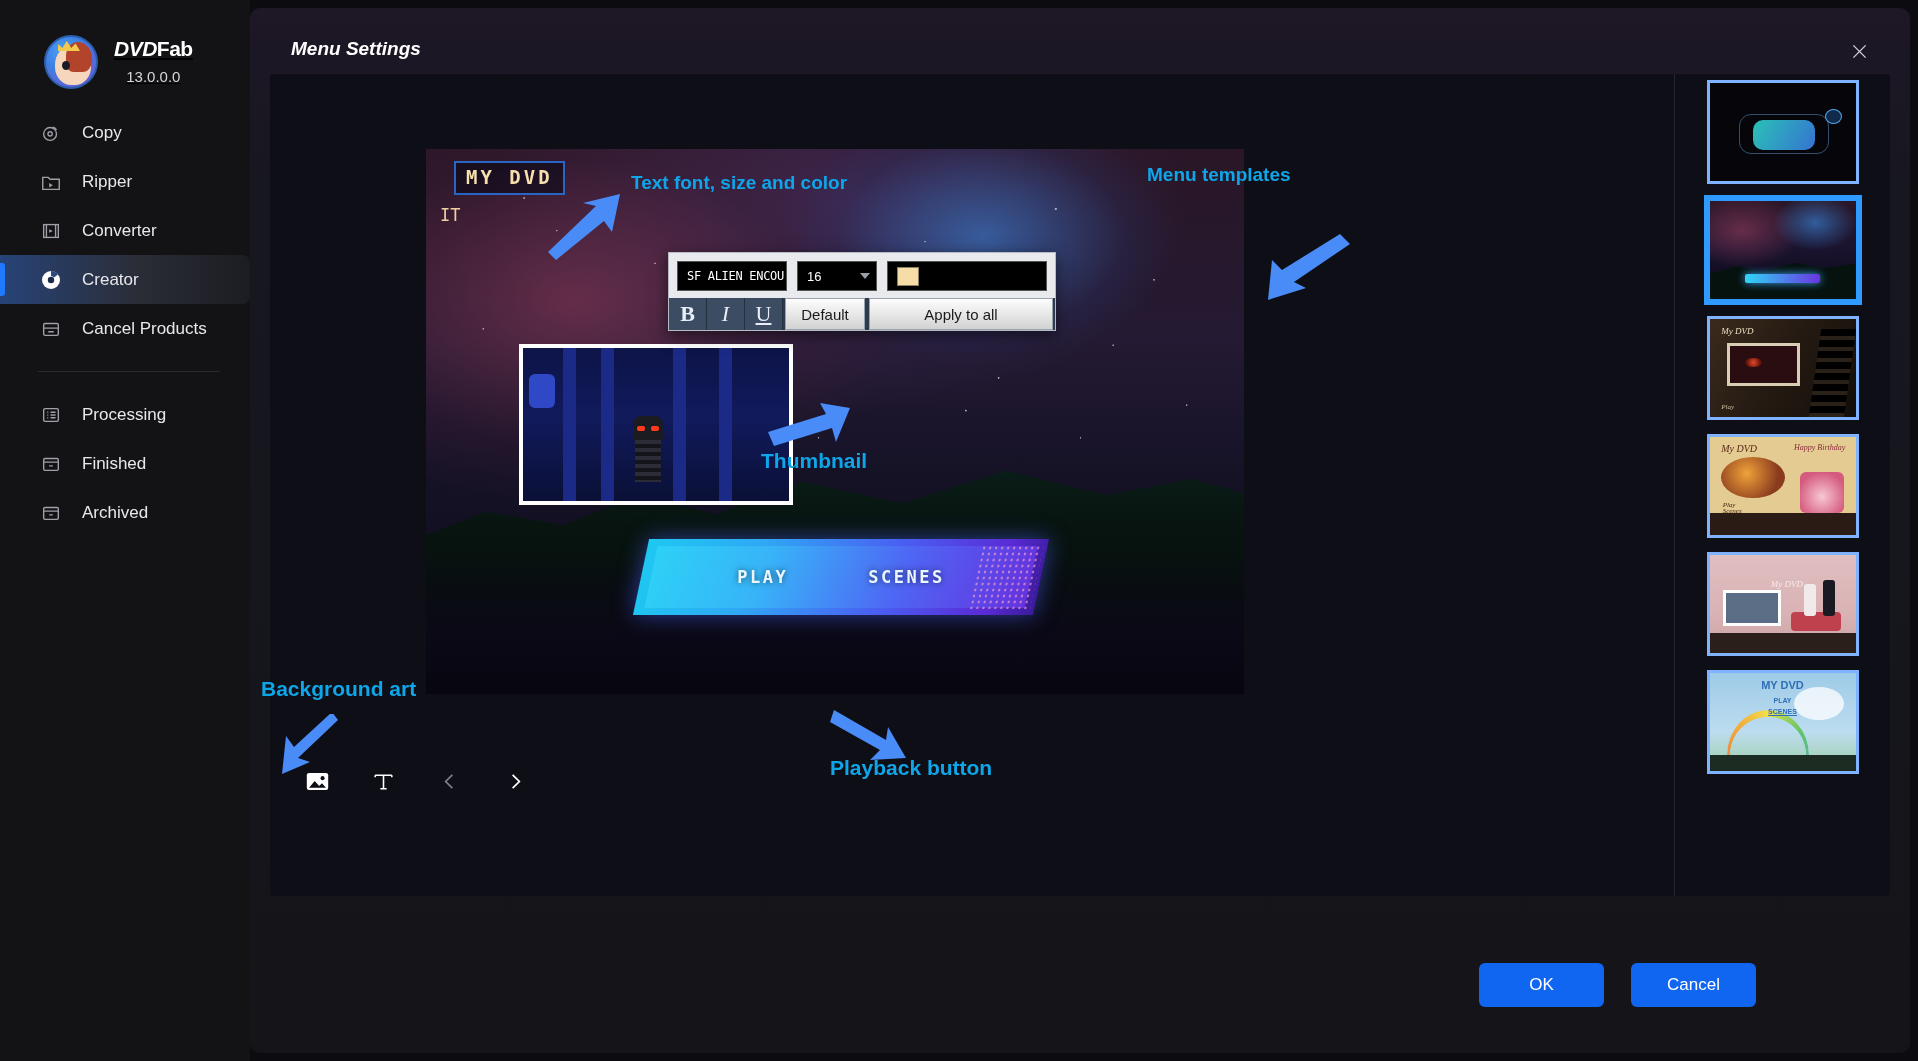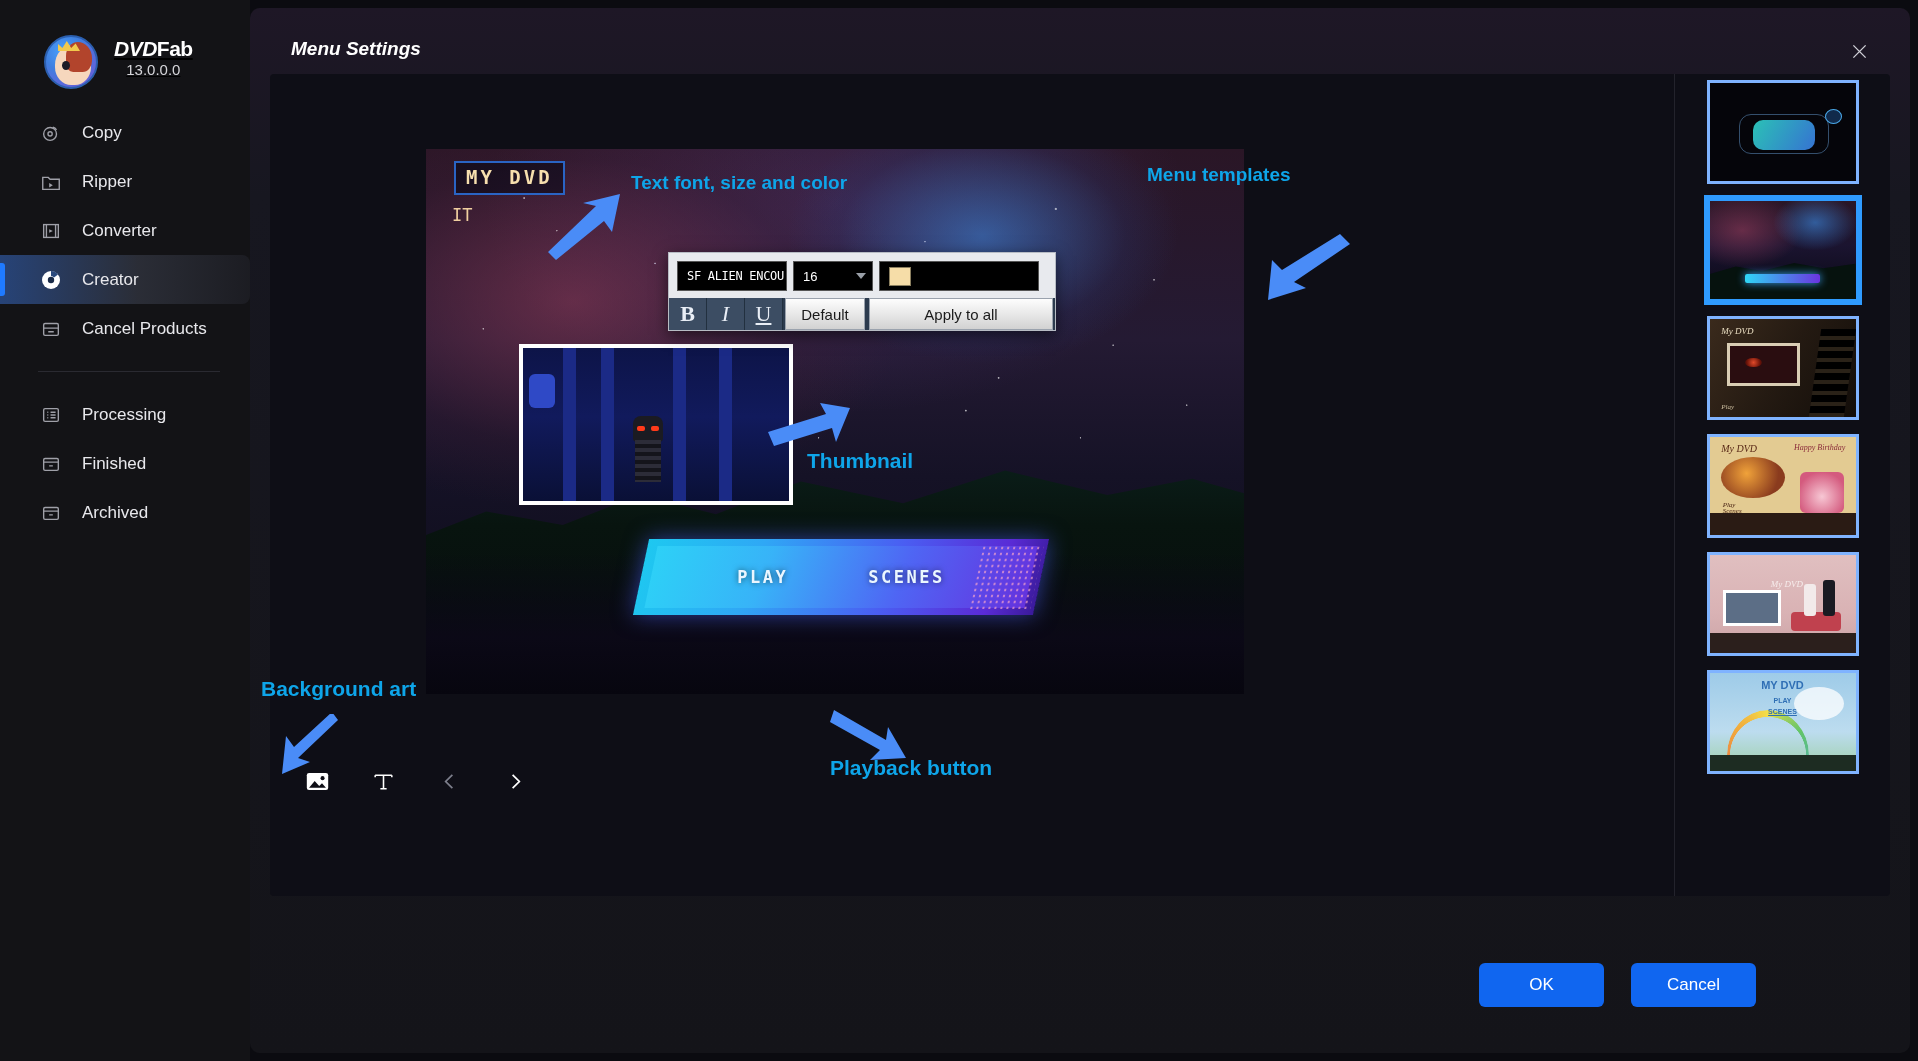--- a/index.html
+++ b/index.html
@@ -37,21 +37,21 @@
     position: absolute; left: 12px; top: 4px; width: 22px; height: 10px;
     background: #f2c94c; clip-path: polygon(0% 100%,0% 30%,20% 70%,40% 0%,60% 70%,80% 25%,100% 100%);
   }
   .brand-logo .eye {
     position: absolute; left: 16px; top: 24px; width: 8px; height: 9px;
     border-radius: 50%; background: #1a1a26;
   }
   .brand-text { margin-left: 16px; padding-top: 2px; }
   .brand-name { font-size: 21px; font-weight: bold; color: #ffffff; letter-spacing: -0.5px; font-style: italic; }
   .brand-name .fab { font-style: normal; font-weight: bold; }
-  .brand-ver { font-size: 15px; color: #d6d6da; text-align: center; }
+  .brand-ver { font-size: 15px; color: #d6d6da; margin-top: 7px; text-align: center; }
 
   .nav { position: absolute; left: 0; top: 108px; width: 250px; }
   .nav-item {
     position: relative; height: 49px; display: flex; align-items: center;
     padding-left: 38px; color: #e8e8ec; font-size: 17px; cursor: pointer;
   }
   .nav-item .ic { width: 26px; height: 26px; margin-right: 18px; flex: 0 0 26px;
     display: flex; align-items: center; justify-content: center; color: #9fa0a8; }
   .nav-item.active {
     background: linear-gradient(90deg, rgba(40,70,125,0.95) 0%, rgba(45,48,58,0.9) 55%, rgba(35,36,44,0.55) 100%);
@@ -131,32 +131,32 @@
   }
 
   
   #menu-title-box {
     position: absolute; left: 28px; top: 12px; padding: 3px 10px 5px 10px;
     border: 2px solid #2a64c4; background: rgba(6,8,22,0.55);
     color: #f7dfae; font-size: 19px; letter-spacing: 3px; font-weight: bold;
     font-family: "DejaVu Sans Mono", monospace;
   }
   #menu-sub-text {
-    position: absolute; left: 26px; top: 56px; color: #f0cfa0; font-size: 17px;
+    position: absolute; left: 14px; top: 56px; color: #f0cfa0; font-size: 17px;
     font-family: "DejaVu Sans Mono", monospace;
   }
 
   
   #font-toolbar {
     position: absolute; left: 398px; top: 178px; width: 388px; z-index: 40;
     background: #e2e4e8; border: 1px solid #b7bcc4;
     box-shadow: 0 4px 14px rgba(0,0,0,.55);
   }
   .ft-row { display: flex; align-items: center; }
-  .ft-row1 { padding: 8px 8px 7px 8px; gap: 6px; background: #e8eaee; }
+  .ft-row1 { padding: 8px 8px 7px 8px; gap: 6px; background: #e8eaee; justify-content: space-between; }
   .ft-row2 { padding: 0; gap: 0; background: #2c3b4e; }
   .ft-select {
     height: 30px; background: #000; color: #fff; border: 1px solid #555;
     display: flex; align-items: center; justify-content: space-between;
     padding: 0 6px 0 9px; font-size: 12px; cursor: pointer;
     font-family: "DejaVu Sans Mono", monospace;
   }
   #font-family-select { width: 110px; letter-spacing: -0.3px; overflow: hidden; white-space: nowrap; }
   #font-size-select { width: 80px; font-family: "Liberation Sans", sans-serif; font-size: 13px; }
   .caret { width: 0; height: 0; border-left: 5px solid transparent; border-right: 5px solid transparent;
@@ -521,21 +521,21 @@
           </div>
           <div class="tb-icon">
             <svg width="23" height="23" viewBox="0 0 24 24" fill="none" stroke="currentColor" stroke-width="1.8">
                 <path d="M9 5l7 7-7 7"></path>
               </svg>
           </div>
         </div>
 
         <div class="annot" style="left:361px; top:98px;">Text font, size and color</div>
         <div class="annot" style="left:877px; top:90px;">Menu templates</div>
-        <div class="annot" style="left:537px; top:375px; font-size:21px;">Thumbnail</div>
+        <div class="annot" style="left:491px; top:375px; font-size:21px;">Thumbnail</div>
         <div class="annot" style="left:-9px; top:603px; font-size:21px;">Background art</div>
         <div class="annot" style="left:560px; top:682px; font-size:21px;">Playback button</div>
 
         <svg class="arrow" style="left:270px; top:116px;" width="90" height="70" viewBox="0 0 90 70">
           <path d="M8 62 L56 16 L43 13 L80 4 L72 42 L64 31 L16 70 Z" fill="#4a8cf7"></path>
         </svg>
         <svg class="arrow" style="left:978px; top:160px;" width="110" height="80" viewBox="0 0 110 80">
           <path d="M102 10 L46 48 L58 54 L20 66 L24 26 L34 36 L92 0 Z" fill="#4a8cf7"></path>
         </svg>
         <svg class="arrow" style="left:490px; top:320px;" width="90" height="60" viewBox="0 0 90 60">

